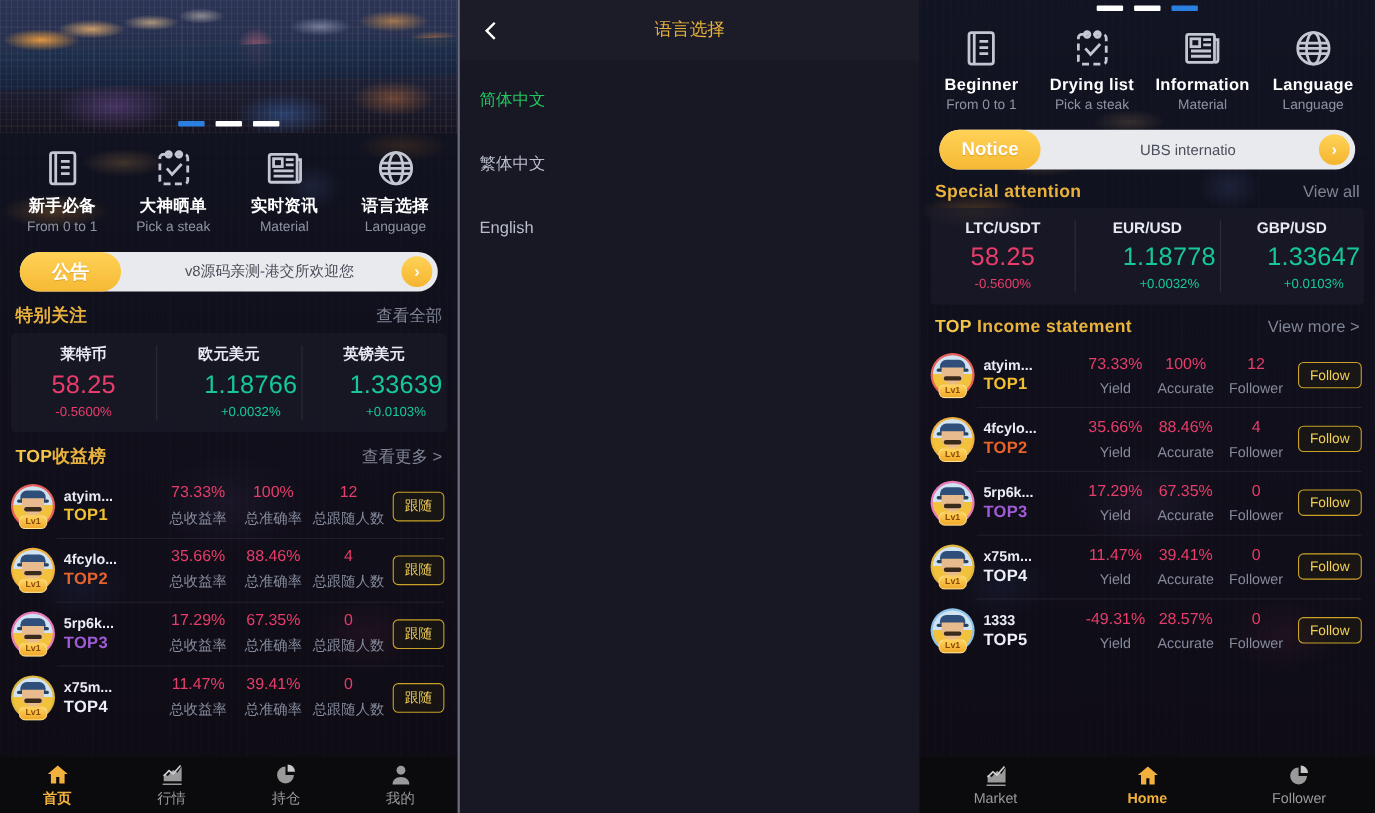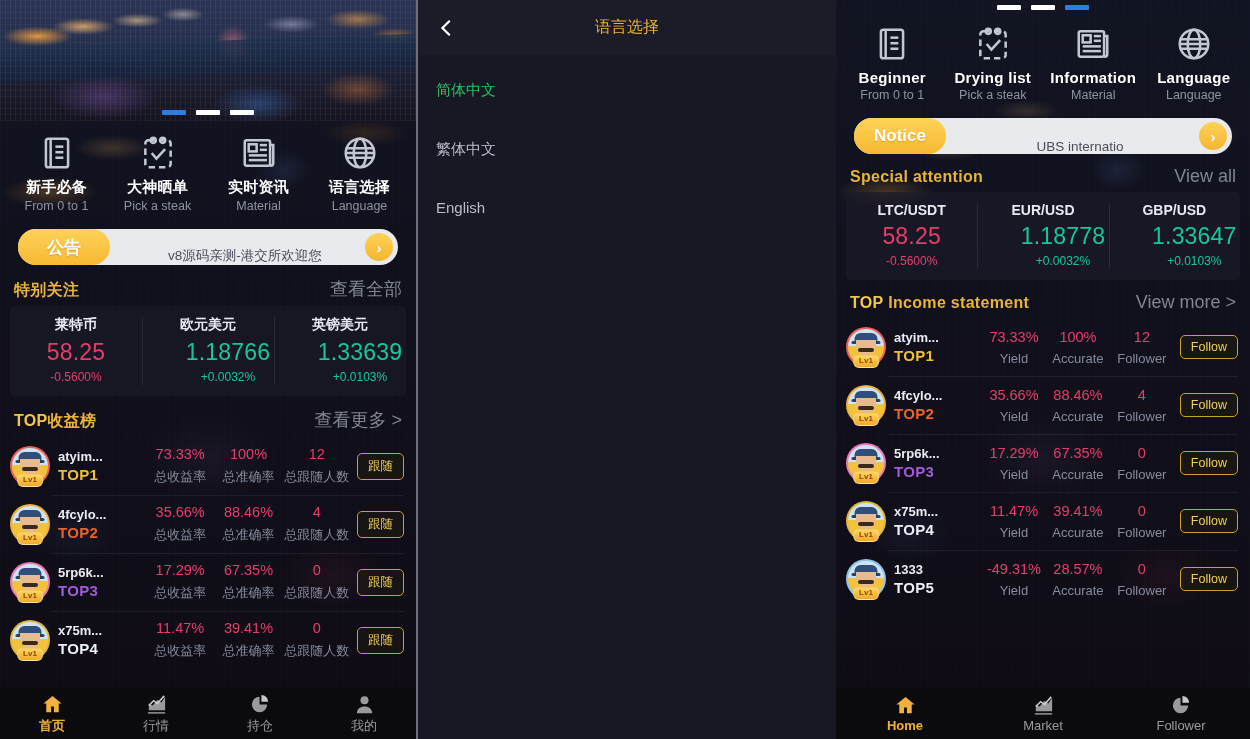--- a/index.html
+++ b/index.html
@@ -74,41 +74,41 @@
   .shortcuts { display: flex; padding: 10px 6px 4px; position: relative; }
   .sc { flex: 1; text-align: center; }
   .sc-icon { height: 44px; display: flex; align-items: center; justify-content: center; }
   .sc-icon svg { width: 38px; height: 38px; stroke: #c3c7d2; fill: none; stroke-width: 1.6; }
   .sc-title { color: #ffffff; font-size: 15px; font-weight: 700; margin-top: 3px; letter-spacing: .3px; }
   .sc-sub { color: #8e93a3; font-size: 12.5px; margin-top: 2px; }
 
   
   .notice {
     position: relative; margin: 12px 18px 0; height: 36px;
-    background: #e9eaee; border-radius: 18px; display: flex; align-items: flex-end;
+    background: #e9eaee; border-radius: 18px; display: flex; align-items: center;
   }
   .notice-tag {
     height: 36px; min-width: 92px; padding: 0 16px; border-radius: 18px;
     background: linear-gradient(180deg,#ffd257,#f6b934);
     color: #fff; font-size: 17px; font-weight: 700;
     display: flex; align-items: center; justify-content: center;
     text-shadow: 0 1px 1px rgba(160,100,0,.35);
   }
   .notice-text { flex: 1; text-align: center; color: #4a4e5a; font-size: 13.5px; padding-right: 18px; }
   .notice-arrow {
     position: absolute; right: 5px; top: 4px; width: 28px; height: 28px; border-radius: 50%;
     background: linear-gradient(180deg,#ffd257,#f5b52f); display: flex; align-items: center; justify-content: center;
     color: #fff; font-size: 15px; font-weight: 700;
   }
 
   
   .sec-head { display: flex; align-items: baseline; justify-content: space-between; padding: 12px 14px 5px; position: relative; }
   .sec-title { font-size: 16px; font-weight: 700; color: #e8b23c; letter-spacing: .3px; }
   .sec-title .top-word { color: #f3c64a; }
-  .sec-more { font-size: 18px; color: #7f8595; text-align: center; }
+  .sec-more { font-size: 15px; color: #7f8595; text-align: center; }
 
   
   .quotes { display: flex; margin: 0 10px; background: rgba(26,26,40,.72); border-radius: 4px; overflow: hidden; }
   .q { flex: 1; text-align: center; padding: 10px 2px 12px; position: relative; }
   .q + .q::before { content:""; position:absolute; left:0; top:12%; bottom:12%; width:1px; background: rgba(255,255,255,.09); }
   .q-name { color: #e6e9f0; font-size: 14px; font-weight: 700; }
   .q-price { font-size: 23px; font-weight: 400; margin-top: 5px; letter-spacing: .2px; }
   .q-chg { font-size: 12px; margin-top: 4px; }
   .up { color: #16c79a; padding-left: 40px; } .down { color: #e83d6a; }
 
@@ -684,34 +684,34 @@
           <div class="rank-stat">
             <div class="rank-val down">0</div>
             <div class="rank-lbl">Follower</div>
           </div>
           <div class="follow-btn">Follow</div>
         </div>
       </div>
     </div>
 
     <div class="tabbar">
-      <div class="tab active">
-        <svg viewBox="0 0 24 24">
-            <path d="M12 3 2.5 11h3v9h5v-6h3v6h5v-9h3z" fill="#f2b13c"></path>
-          </svg>
-        <div class="tab-lbl">Home</div>
-      </div>
       <div class="tab">
         <svg viewBox="0 0 24 24">
             <path d="M3 20h18v1.5H3z" fill="#9a9a9a"></path>
             <path d="M4 18V11l4 2 5-6 4 3 4-6v14z" fill="#9a9a9a"></path>
             <polyline points="4,13 9,8 13,11 20,3" stroke="#cfcfcf" stroke-width="1.6" fill="none"></polyline>
           </svg>
         <div class="tab-lbl">Market</div>
       </div>
+      <div class="tab active">
+        <svg viewBox="0 0 24 24">
+            <path d="M12 3 2.5 11h3v9h5v-6h3v6h5v-9h3z" fill="#f2b13c"></path>
+          </svg>
+        <div class="tab-lbl">Home</div>
+      </div>
       <div class="tab">
         <svg viewBox="0 0 24 24">
             <path d="M11 4a8 8 0 1 0 8 8h-8z" fill="#9a9a9a"></path>
             <path d="M13 2v7h7a7 7 0 0 0-7-7z" fill="#c8c8c8"></path>
           </svg>
         <div class="tab-lbl">Follower</div>
       </div>
     </div>
   </div>
 

